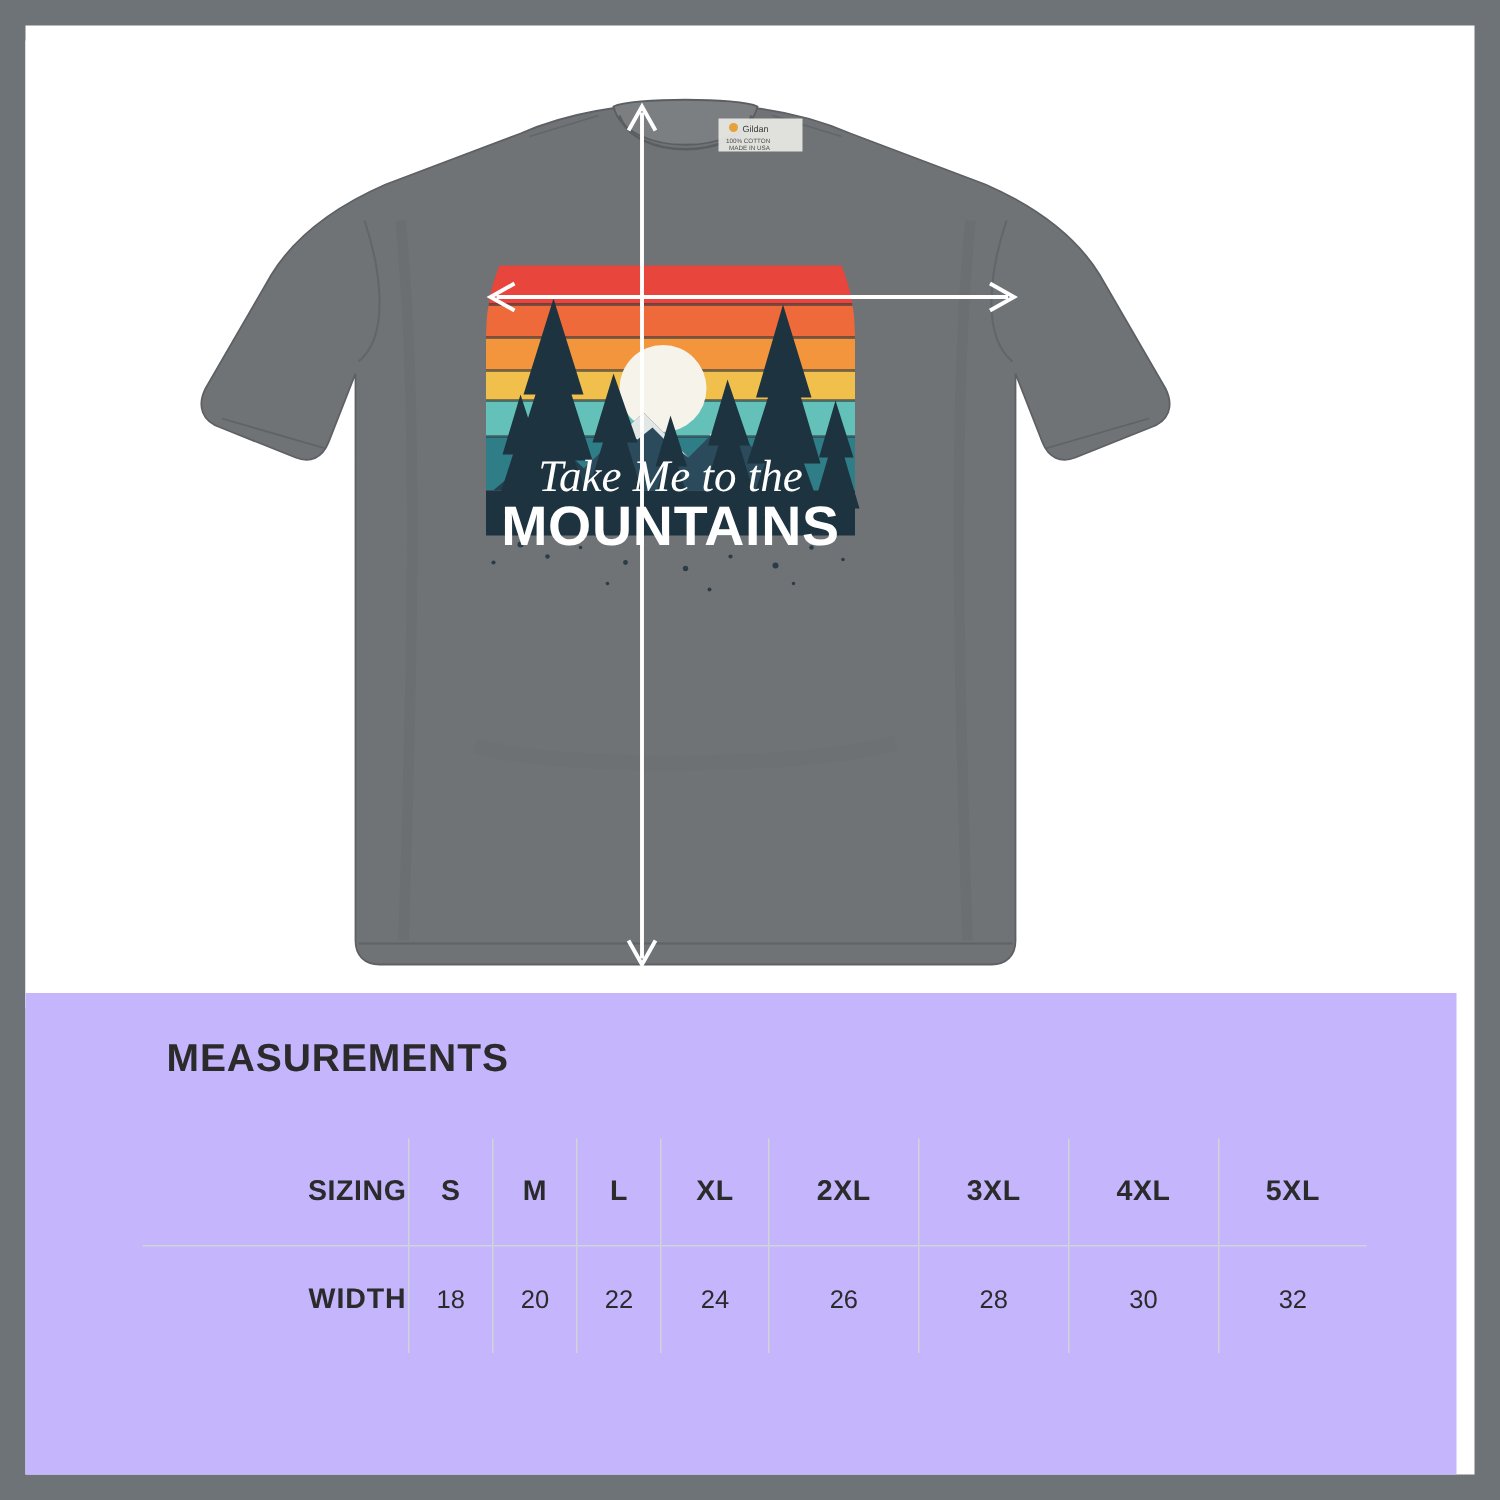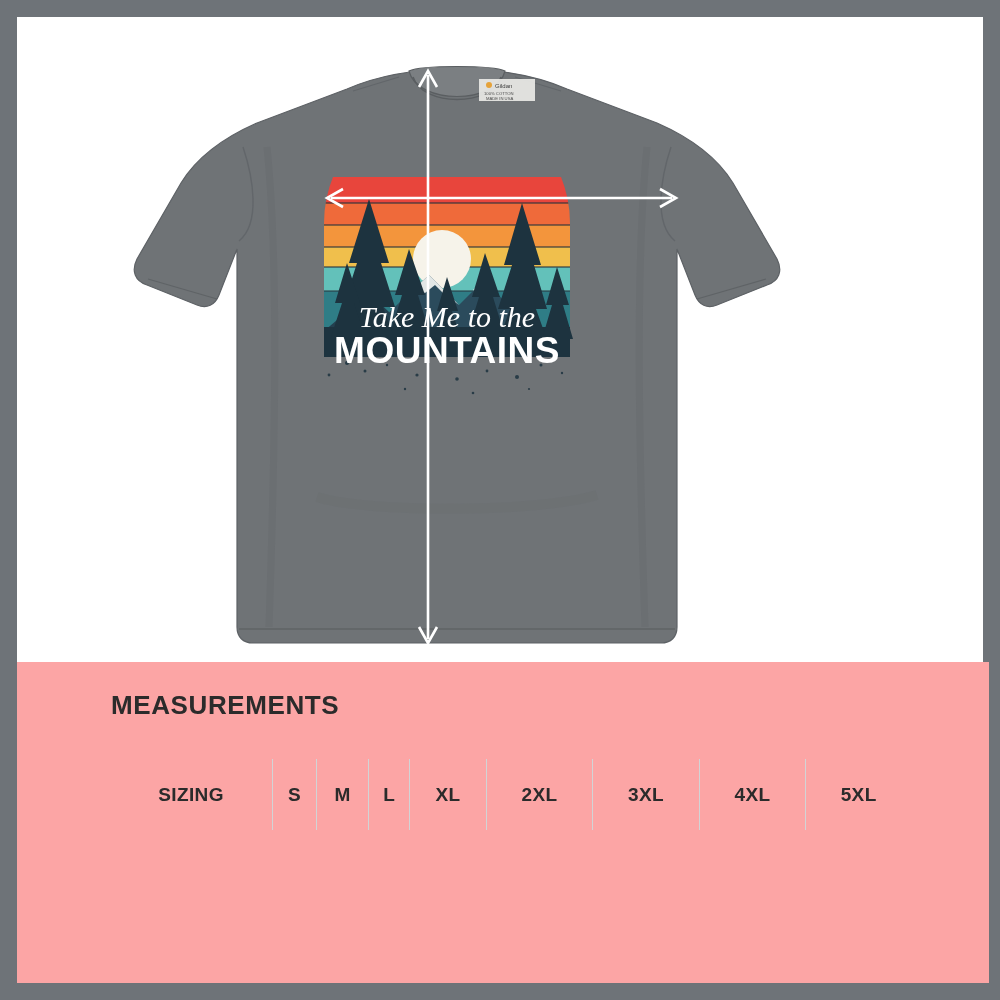--- a/index.html
+++ b/index.html
@@ -43,22 +43,21 @@
     pointer-events: none;
   }
 
   
   .measure {
     position: absolute;
     left: 0;
     top: 645px;
     width: 954px;
     height: 321px;
-    background: #fca5a5;
-    padding-left: 18px;
+    background: #c4b5fd;
   }
   .measure-title {
     position: absolute;
     left: 94px;
     top: 28px;
     font-size: 26px;
     font-weight: bold;
     letter-spacing: 0.6px;
     color: #2b2b2b;
   }
@@ -79,21 +78,21 @@
     font-weight: normal;
   }
   table.size-table tr:last-child td {
     border-bottom: none;
   }
   table.size-table td:last-child {
     border-right: none;
     margin-left: 36px;
   }
   table.size-table td.rowhead {
-    text-align: center;
+    text-align: right;
     padding-left: 16px;
     font-size: 19px;
     font-weight: bold;
     letter-spacing: 0.6px;
     width: 160px;
   }
   table.size-table tr.head td {
     font-size: 19px;
     font-weight: bold;
     letter-spacing: 0.4px;
@@ -254,17 +253,28 @@
         <td class="rowhead">SIZING</td>
         <td>S</td>
         <td>M</td>
         <td>L</td>
         <td>XL</td>
         <td>2XL</td>
         <td>3XL</td>
         <td>4XL</td>
         <td>5XL</td>
       </tr>
+      <tr>
+        <td class="rowhead">WIDTH</td>
+        <td>18</td>
+        <td>20</td>
+        <td>22</td>
+        <td>24</td>
+        <td>26</td>
+        <td>28</td>
+        <td>30</td>
+        <td>32</td>
+      </tr>
     </tbody>
       </table>
   </div>
 
 </div>
 
 </body></html>

